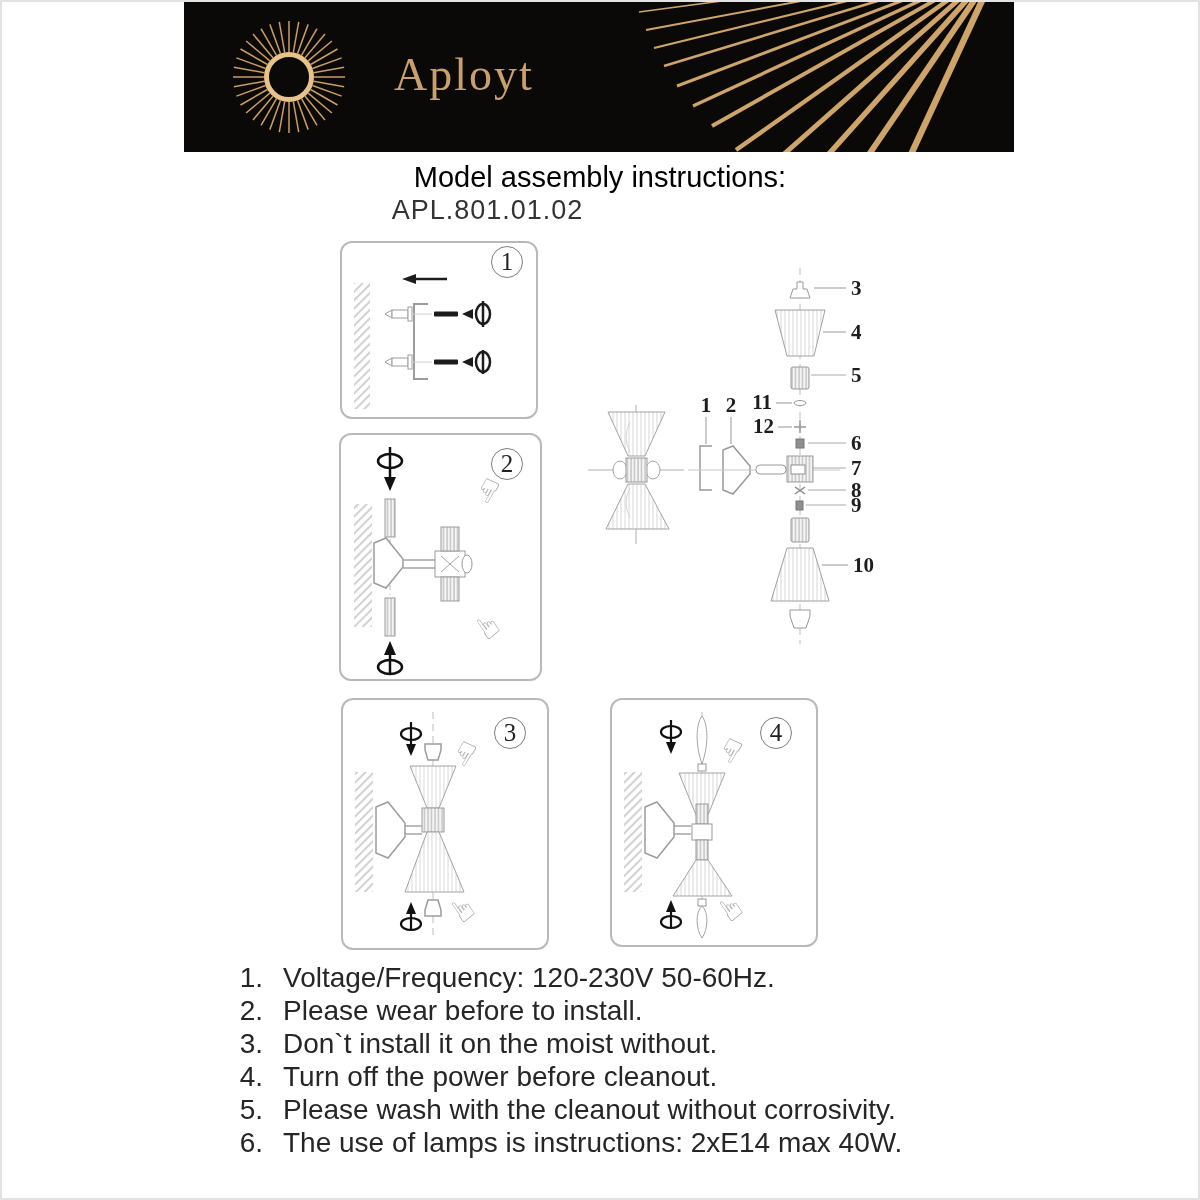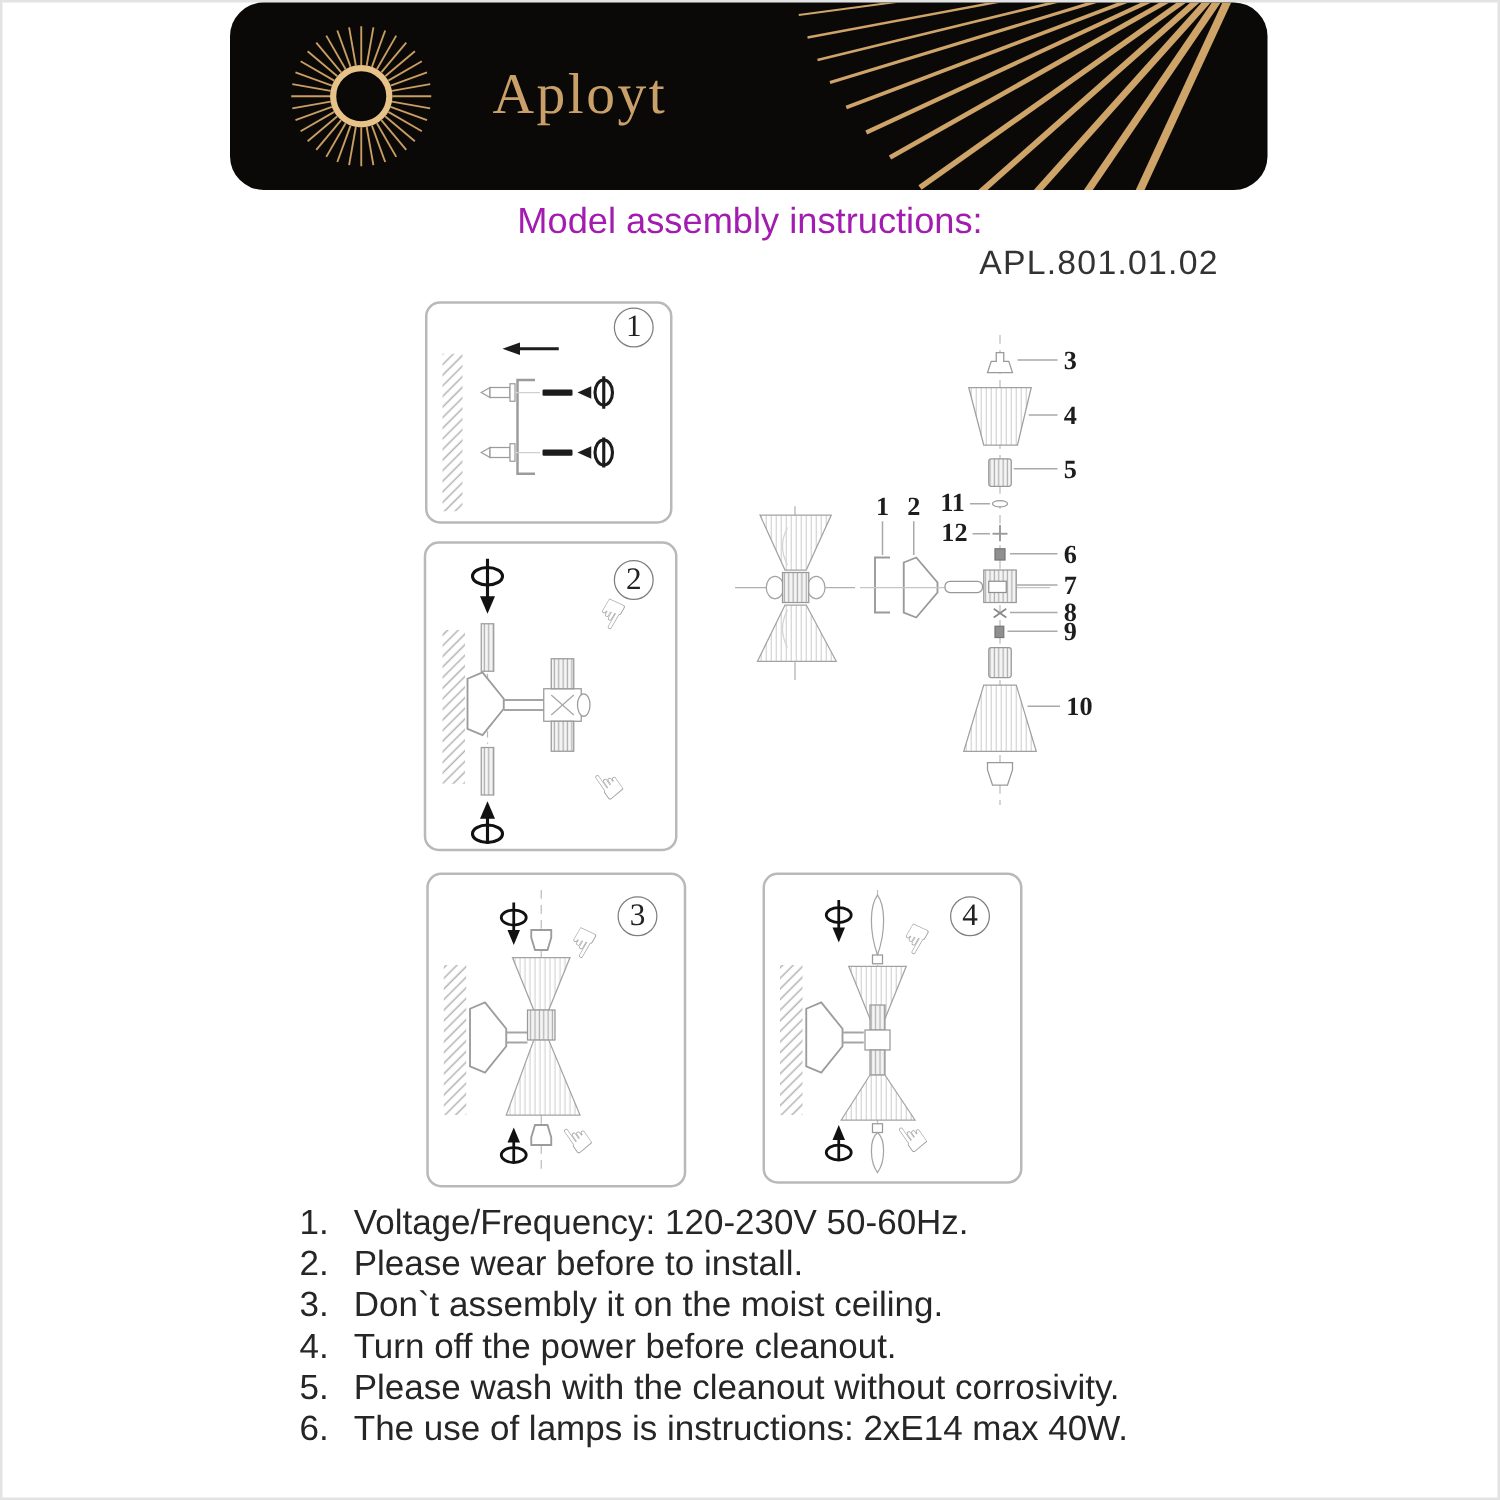--- a/index.html
+++ b/index.html
@@ -1,29 +1,29 @@
 <!DOCTYPE html>
 <html><head>
 <meta charset="utf-8">
 <style>
   html,body{margin:0;padding:0;background:#fff;}
   #page{position:relative;width:1200px;height:1200px;background:#ffffff;
         font-family:"Liberation Sans",sans-serif;overflow:hidden;
         box-shadow:inset 0 0 0 2px #e3e3e3;}
   
-  .brand{position:absolute;left:184px;top:2px;width:830px;height:150px;background:#0b0907;overflow:hidden;border-radius:27px;}
+  .brand{position:absolute;left:184px;top:2px;width:830px;height:150px;background:#0b0907;overflow:hidden;}
   .logo{position:absolute;left:40px;top:10px;}
   .wordmark{position:absolute;left:210px;top:0;height:150px;line-height:146px;
             font-family:"Liberation Serif",serif;font-size:46px;letter-spacing:2px;
             color:#c9a06a;}
   .rays{position:absolute;left:400px;top:0;}
   
   .title1{position:absolute;left:0;top:161px;width:1200px;text-align:center;
-          font-size:29px;font-weight:500;color:#a21caf;}
-  .title2{position:absolute;left:0;top:195px;width:975px;text-align:right;
+          font-size:29px;font-weight:500;color:#000000;}
+  .title2{position:absolute;left:0;top:195px;width:975px;text-align:center;
           font-size:27px;font-weight:500;color:#333;letter-spacing:1px;}
   
   .panel{position:absolute;border:2px solid #b9b9b9;border-radius:12px;background:#fff;}
   .p1{left:340px;top:241px;width:194px;height:174px;}
   .p2{left:339px;top:433px;width:199px;height:244px;}
   .p3{left:341px;top:698px;width:204px;height:248px;}
   .p4{left:610px;top:698px;width:204px;height:245px;}
   .badge{position:absolute;width:30px;height:30px;border:1.5px solid #7e7e7e;border-radius:50%;
          font-family:"Liberation Serif",serif;font-size:25px;color:#222;
          text-align:center;line-height:29px;background:#fff;z-index:2;}
@@ -346,21 +346,21 @@
     <div class="li">
       <span class="num">1.</span>
       <span class="txt">Voltage/Frequency: 120-230V 50-60Hz.</span>
     </div>
     <div class="li">
       <span class="num">2.</span>
       <span class="txt">Please wear before to install.</span>
     </div>
     <div class="li">
       <span class="num">3.</span>
-      <span class="txt">Don`t assembly it on the moist ceiling.</span>
+      <span class="txt">Don`t install it on the moist without.</span>
     </div>
     <div class="li">
       <span class="num">4.</span>
       <span class="txt">Turn off the power before cleanout.</span>
     </div>
     <div class="li">
       <span class="num">5.</span>
       <span class="txt">Please wash with the cleanout without corrosivity.</span>
     </div>
     <div class="li">

